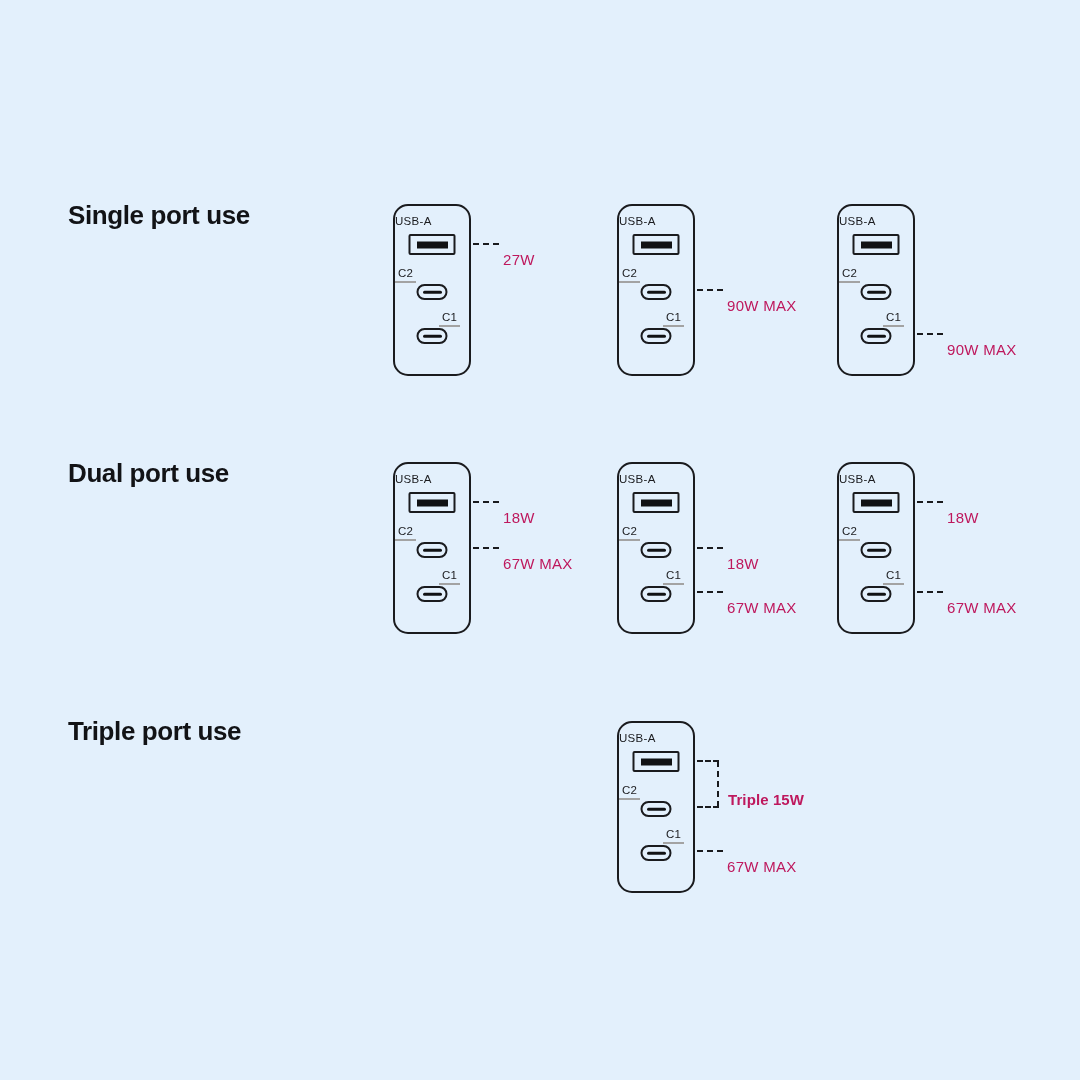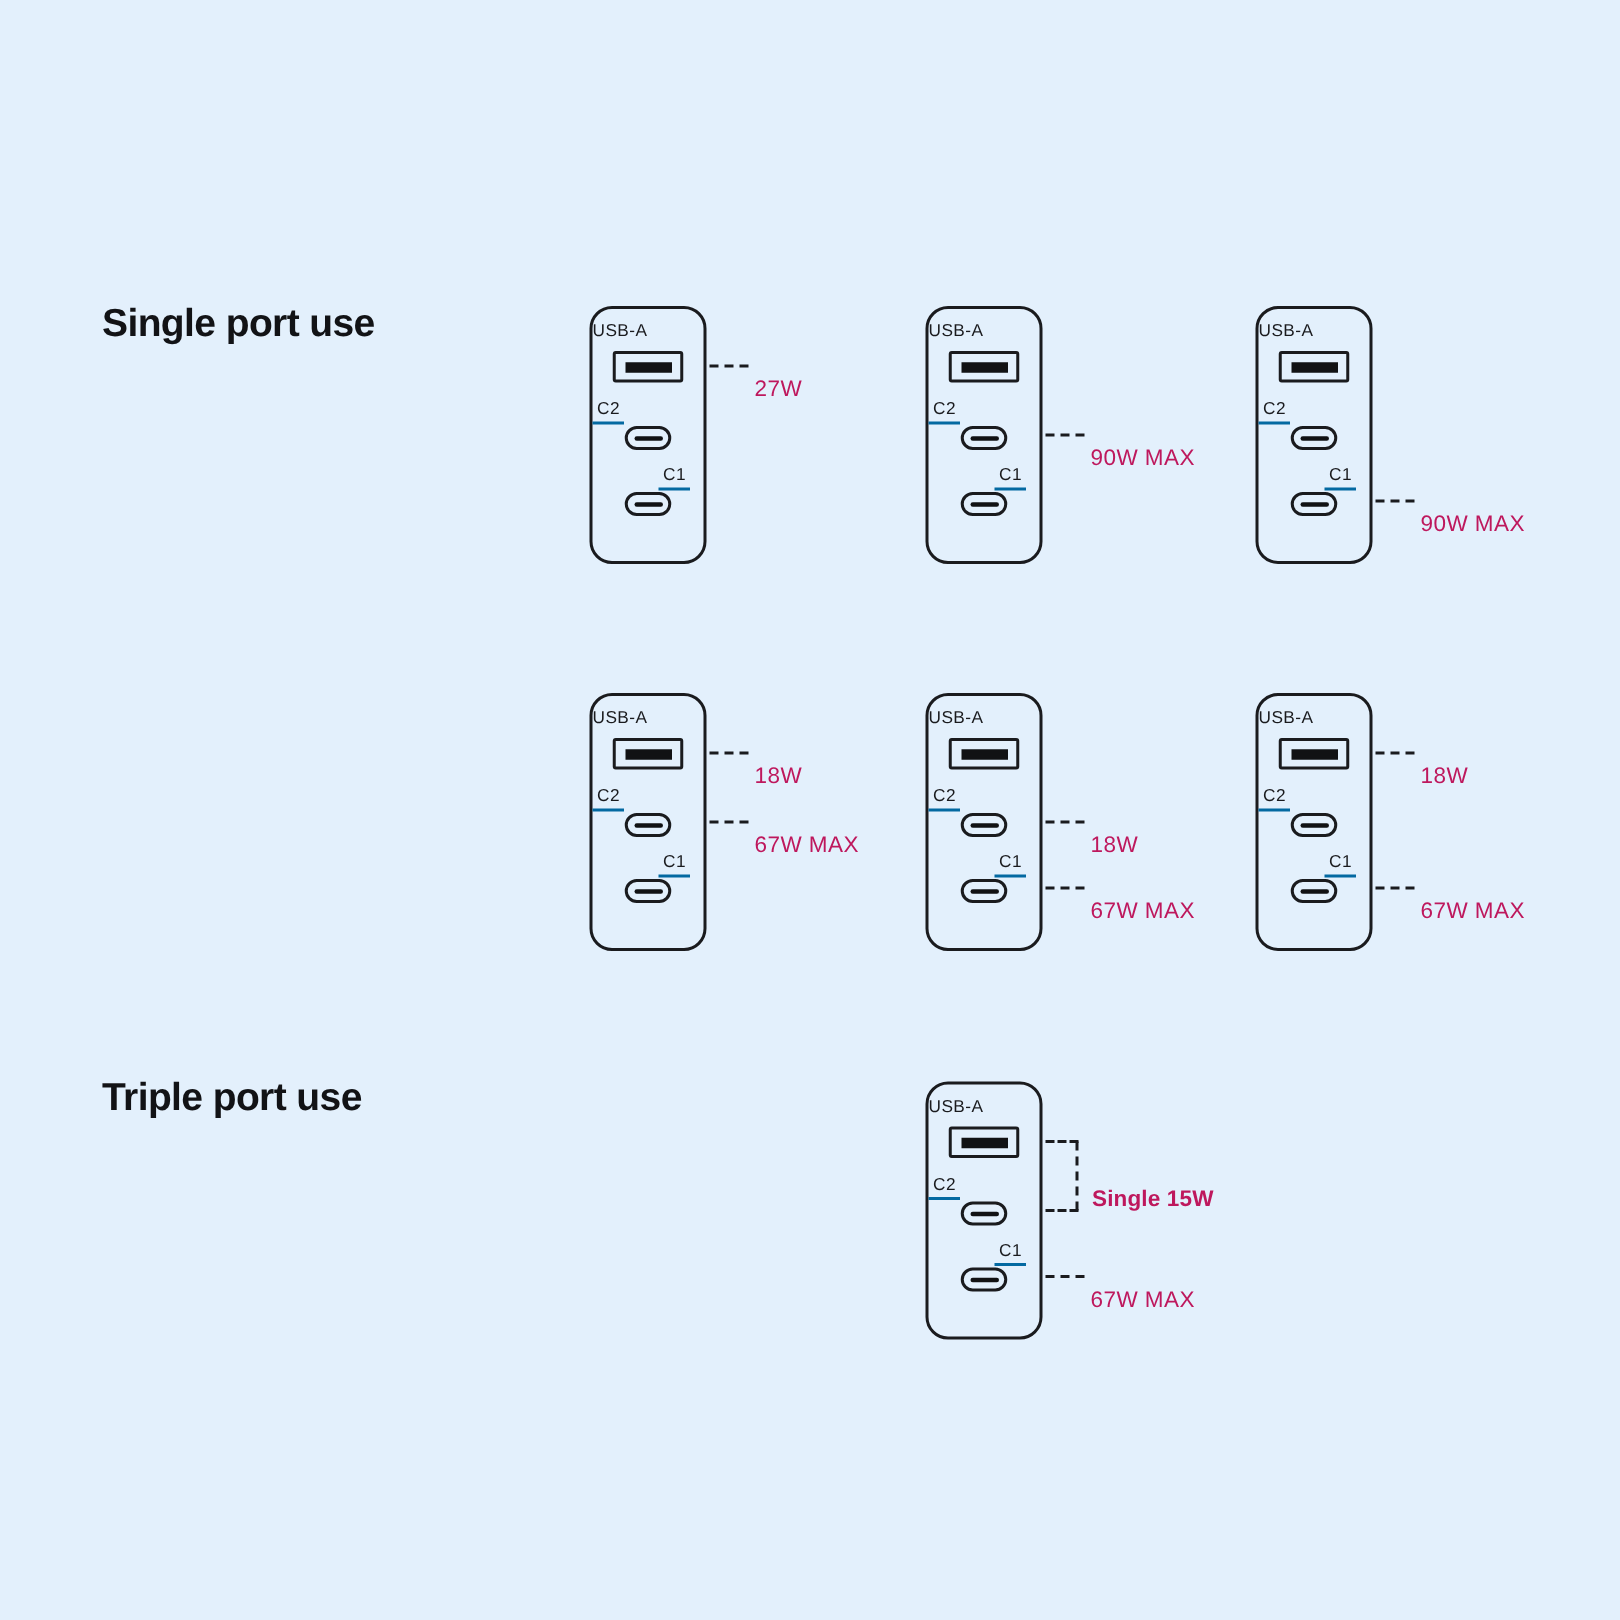--- a/index.html
+++ b/index.html
@@ -35,21 +35,21 @@
     text-align:left;
     font-size:11.5px;
     font-weight:400;
     letter-spacing:0.3px;
     color:#1A1B1E;
     line-height:13px;
   }
   .plabel .ul{
     display:inline-block;
     padding:0 3px 1px 3px;
-    border-bottom:2px solid #0369a1;
+    border-bottom:2px solid #a3a3a3;
   }
   .lab-usba{top:9px;}
   .lab-c2{top:61px;}
   .lab-c1{top:105px;padding-left:44px;}
   .usba-port{
     position:absolute;
     left:50%;top:28px;
     transform:translateX(-50%);
     width:47px;height:21px;
     border:2px solid #1A1B1E;
@@ -102,20 +102,21 @@
     white-space:nowrap;
     margin-top:16px;
   }
   .callout-label.bold{font-weight:700;letter-spacing:0.1px;}
 </style>
 </head>
 <body>
 
 <div id="page">
   <div class="section-title" style="top:198px">Single port use</div>
+  <div class="section-title" style="top:456px">Dual port use</div>
   <div class="section-title" style="top:714px">Triple port use</div>
   <div id="diagram-layer">
       <div class="charger" style="left: 393px; top: 204px;">
         <div class="plabel lab-usba">USB-A</div>
         <div class="usba-port">
           <div class="usba-bar"></div>
         </div>
         <div class="plabel lab-c2"><span class="ul">C2</span></div>
         <div class="cpill pill-c2">
           <div class="cline"></div>
@@ -223,17 +224,17 @@
           <div class="cline"></div>
         </div>
         <div class="plabel lab-c1"><span class="ul">C1</span></div>
         <div class="cpill pill-c1">
           <div class="cline"></div>
         </div>
       </div>
       <div class="dash-h" style="left: 697px; top: 760px; width: 22px;"></div>
       <div class="dash-h" style="left: 697px; top: 806px; width: 22px;"></div>
       <div class="dash-v" style="left: 717px; top: 761px; height: 46px;"></div>
-      <div class="callout-label bold" style="left: 728px; top: 773px;">Single 15W</div>
+      <div class="callout-label bold" style="left: 728px; top: 773px;">Triple 15W</div>
       <div class="dash-h" style="left: 697px; top: 850px; width: 26px;"></div>
       <div class="callout-label" style="left: 727px; top: 840px;">67W MAX</div>
     </div>
 </div>
 
 </body></html>

